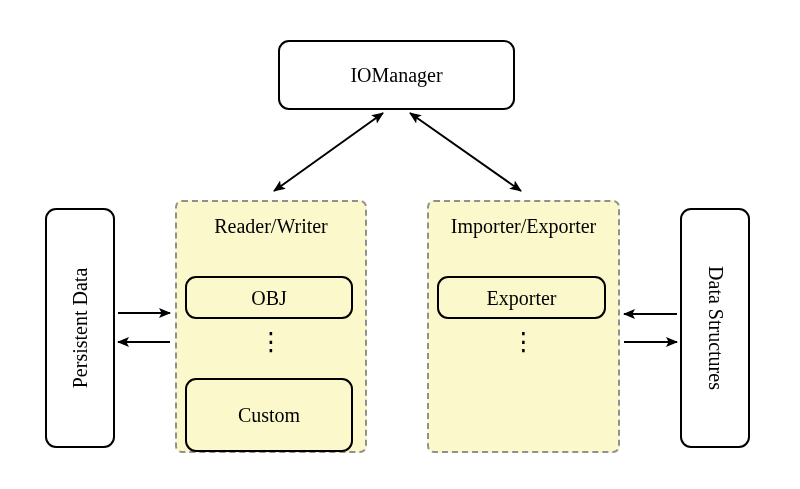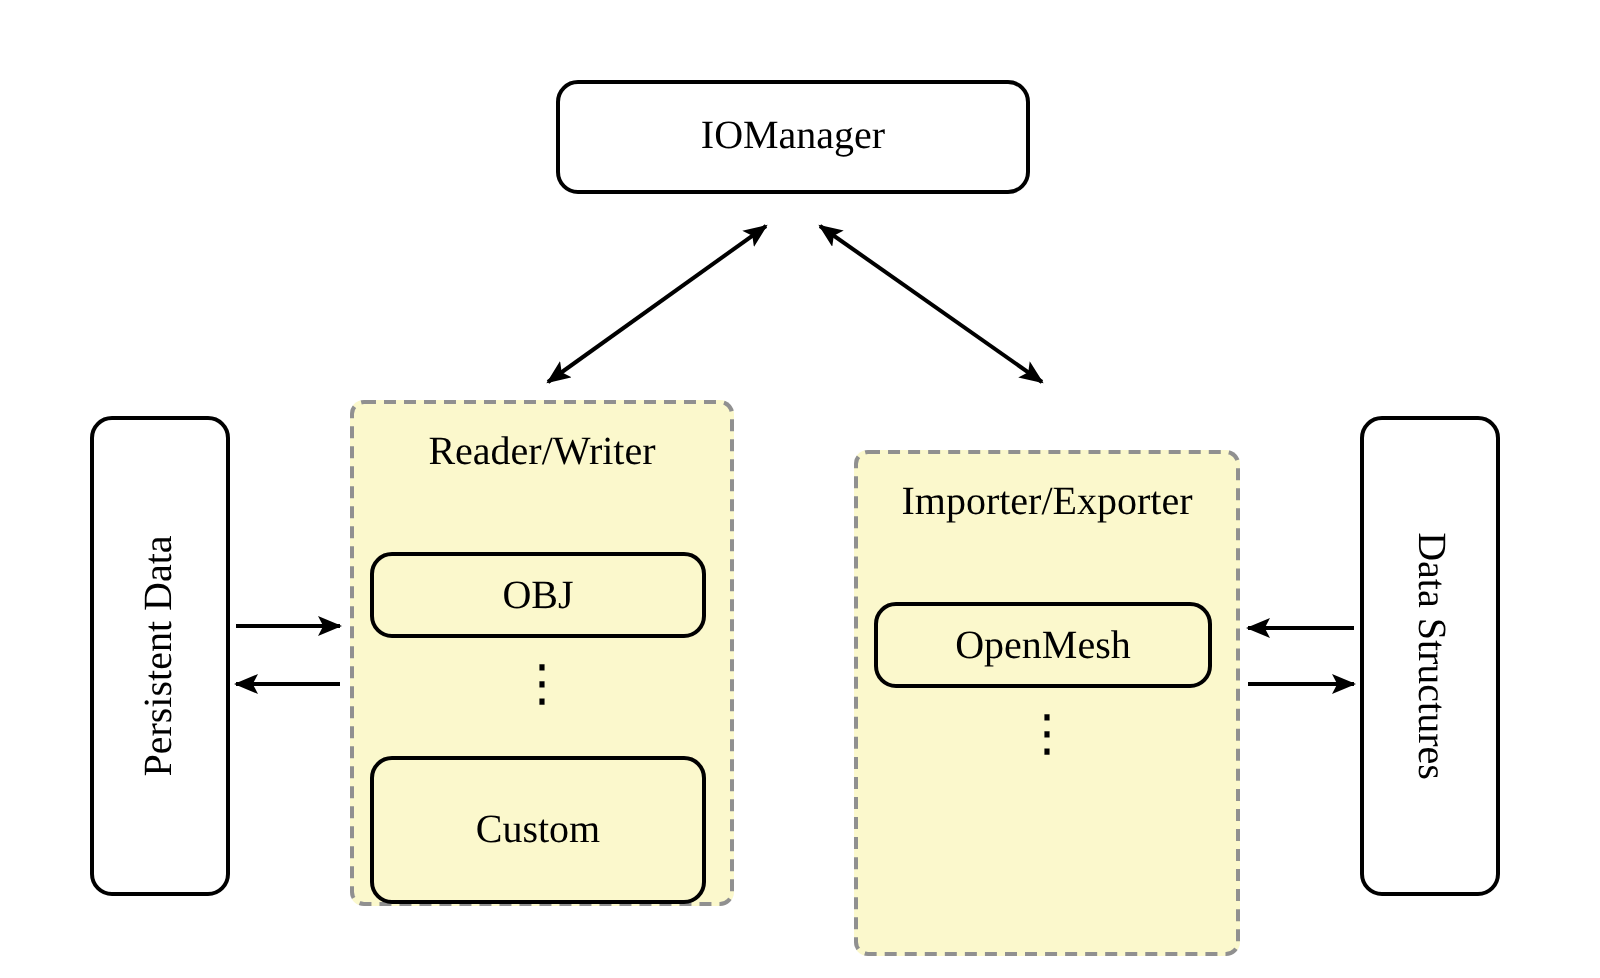--- a/index.html
+++ b/index.html
@@ -26,21 +26,21 @@
     box-sizing: border-box;
     background: #FFFFFF;
     border: 2.5px solid #000000;
     border-radius: 11px;
     display: flex;
     align-items: center;
     justify-content: center;
     font-size: 20px;
     color: #000000;
   }
-  .node-iomanager { left: 278px; top: 40px; width: 237px; height: 57px; }
+  .node-iomanager { left: 278px; top: 40px; width: 237px; height: 70px; }
   .node-persistent { left: 45px; top: 208px; width: 70px; height: 240px; }
   .node-datastructures { left: 680px; top: 208px; width: 70px; height: 240px; }
   .vlabel {
     position: absolute;
     left: 50%; top: 50%;
     white-space: nowrap;
     font-size: 20px;
   }
   .vlabel.ccw { transform: translate(-50%, -50%) rotate(-90deg); }
   .vlabel.cw  { transform: translate(-50%, -50%) rotate(90deg); }
@@ -48,21 +48,21 @@
     position: absolute;
     box-sizing: border-box;
     top: 200px;
     height: 253px;
     background: #FBF8CC;
     border: 2px dashed #909090;
     border-radius: 7px;
     padding-left: 36px;
   }
   .group-left  { left: 175px; width: 192px; }
-  .group-right { left: 427px; width: 193px; margin-top: 25px; }
+  .group-right { left: 427px; width: 193px; }
   .group-title {
     position: absolute;
     top: 13px;
     left: 0; right: 0;
     text-align: center;
     font-size: 20px;
     color: #000000;
   }
   .inner-node {
     position: absolute;
@@ -132,18 +132,18 @@
     <div class="inner-node inner-bottom">
       <span>
         <span>Custom</span><br>
       </span>
     </div>
   </div>
 
   <div class="group group-right">
     <div class="group-title">Importer/Exporter</div>
     <div class="inner-node inner-top">
-      <span>OpenMesh</span>
+      <span>Exporter</span>
     </div>
     <div class="ellipsis">⋮</div>
   </div>
 
 </div>
 
 </body></html>

